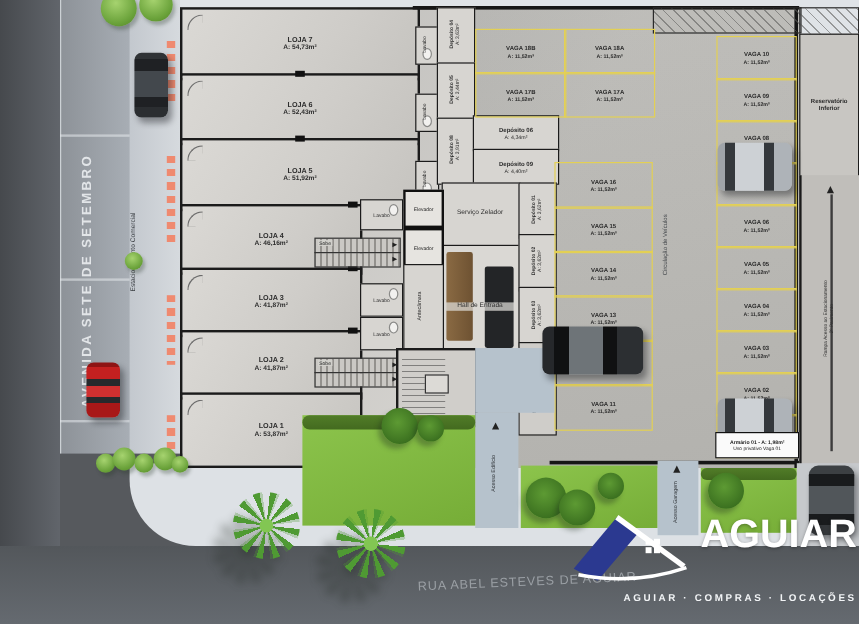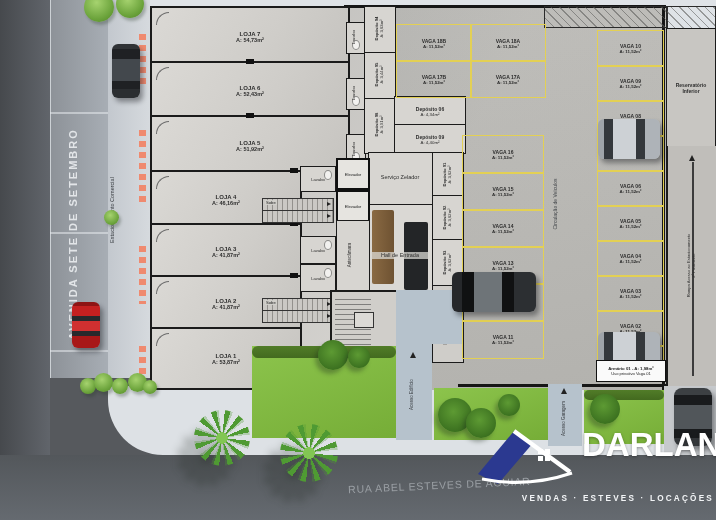--- a/index.html
+++ b/index.html
@@ -425,17 +425,17 @@
   <div class="abs logo">
     <svg width="100" height="60" viewBox="0 0 100 60" style="position:absolute;left:8px;top:6px">
       <polygon points="0,50 36,7 55,19 20,60" fill="#2b3990"></polygon>
       <path d="M36,7 L92,48" stroke="#ffffff" stroke-width="4.5" fill="none"></path>
       <path d="M4,55 Q50,64 94,49" stroke="#ffffff" stroke-width="3" fill="none"></path>
       <rect x="60" y="25" width="5" height="5" fill="#ffffff"></rect>
       <rect x="67" y="25" width="5" height="5" fill="#ffffff"></rect>
       <rect x="60" y="32" width="5" height="5" fill="#ffffff"></rect>
       <rect x="67" y="32" width="5" height="5" fill="#ffffff"></rect>
     </svg>
-    <div class="brand">DARLAN</div>
-    <div class="tag">VENDAS · ESTEVES · LOCAÇÕES</div>
+    <div class="brand">AGUIAR</div>
+    <div class="tag">AGUIAR · COMPRAS · LOCAÇÕES</div>
   </div>
 
 </div>
 
 </body></html>

